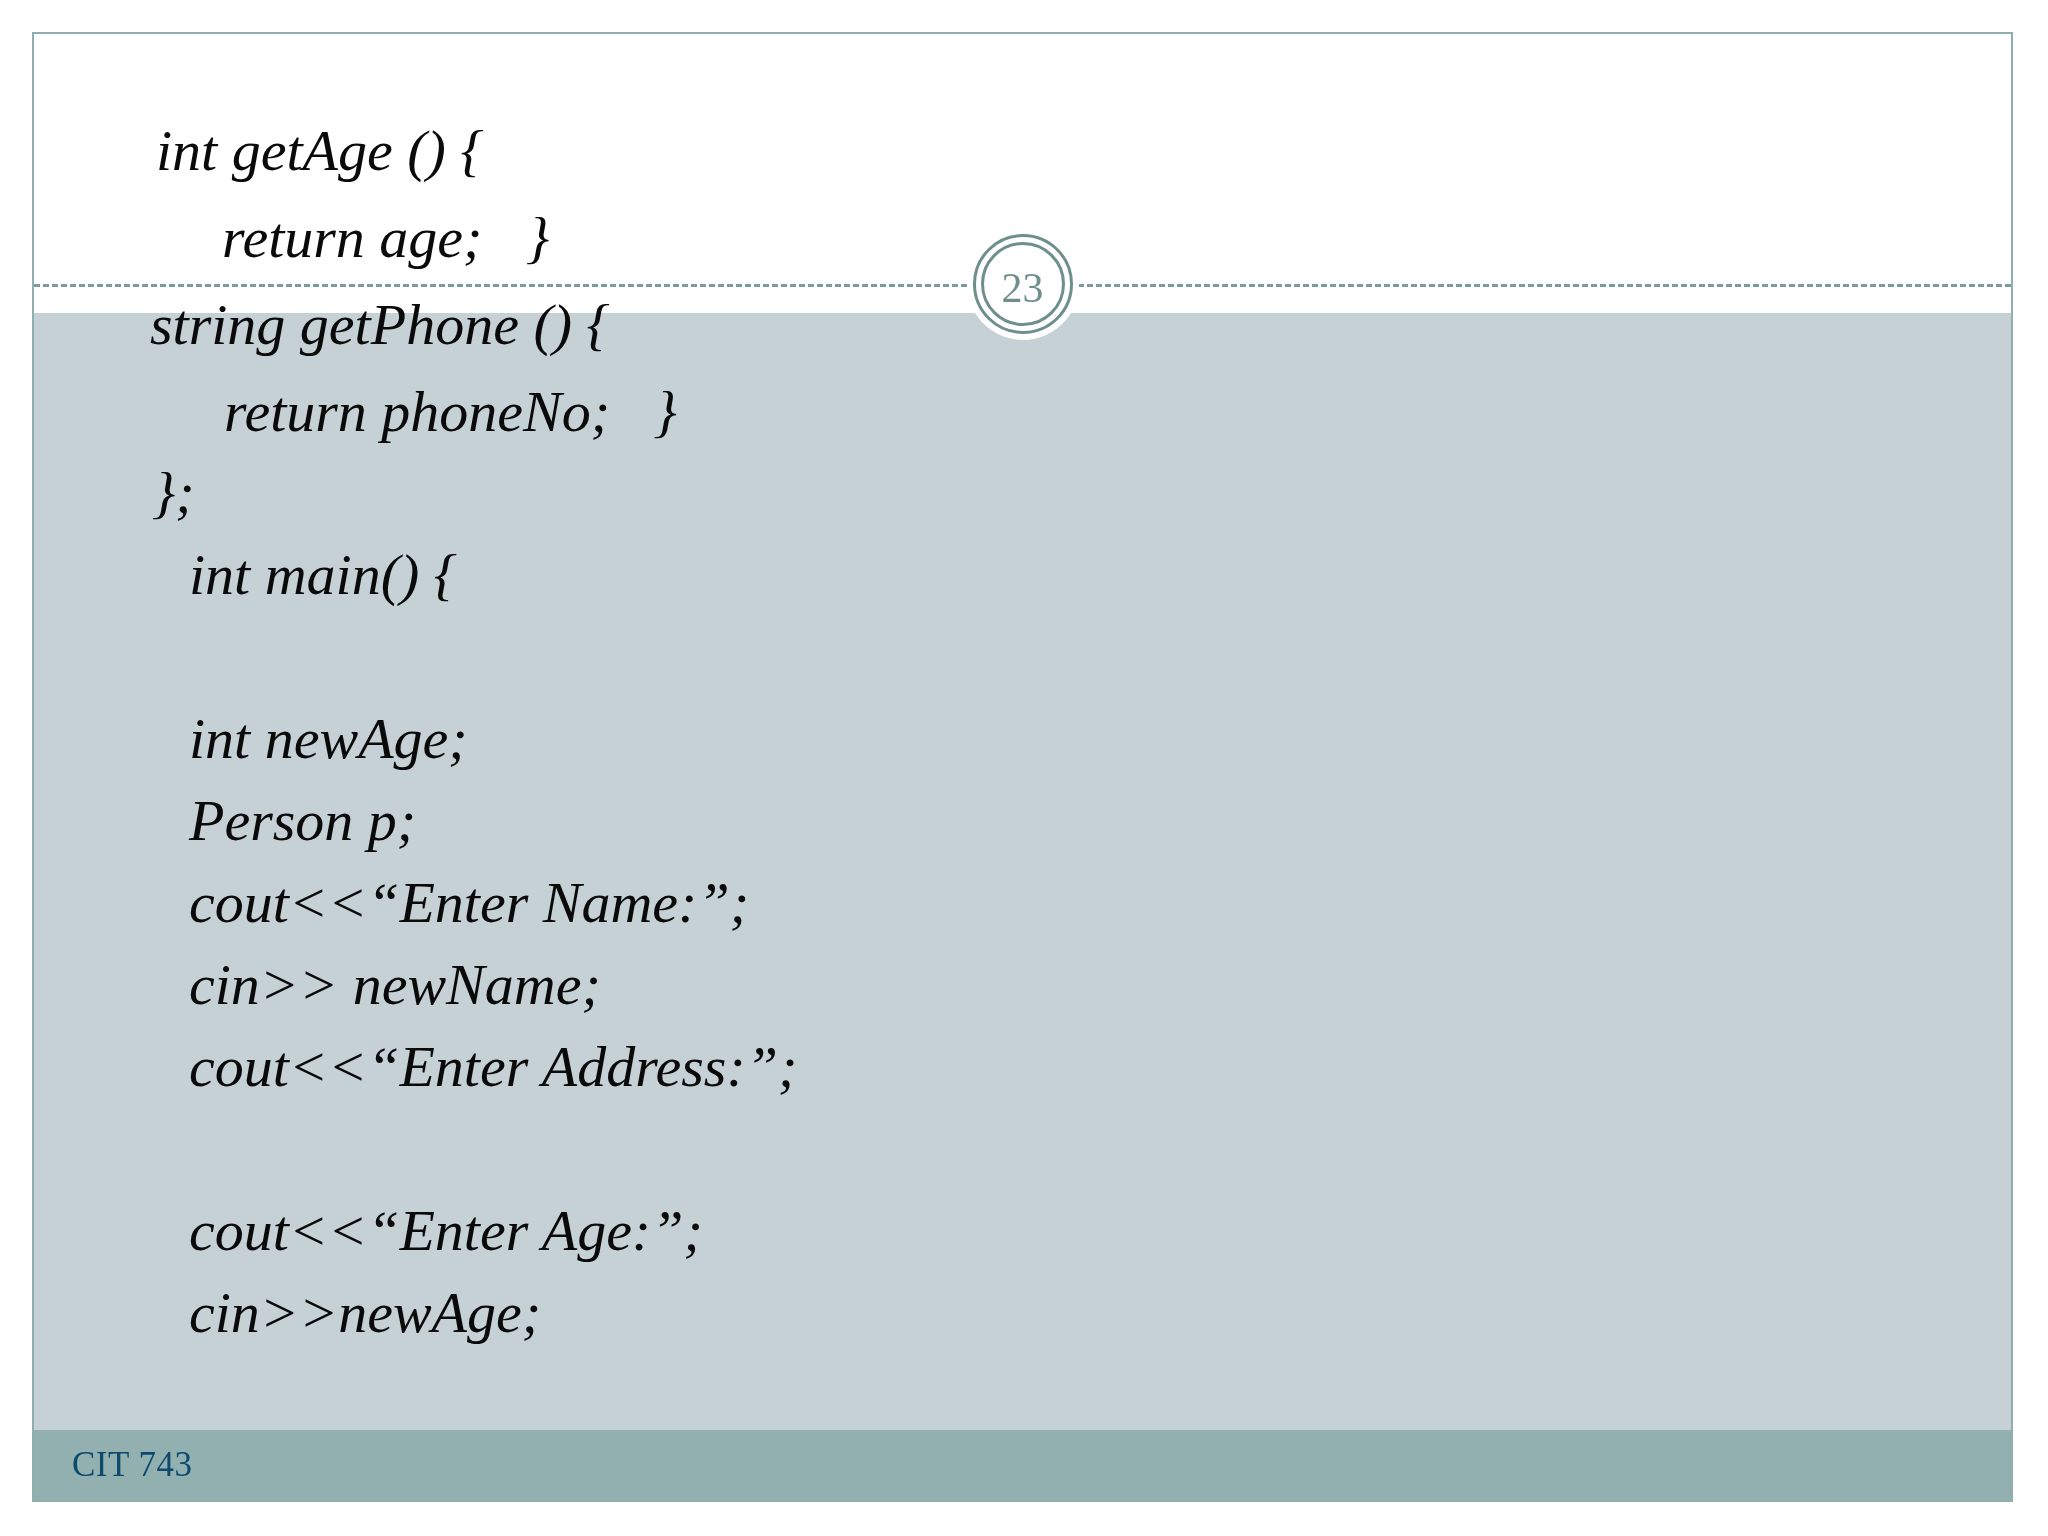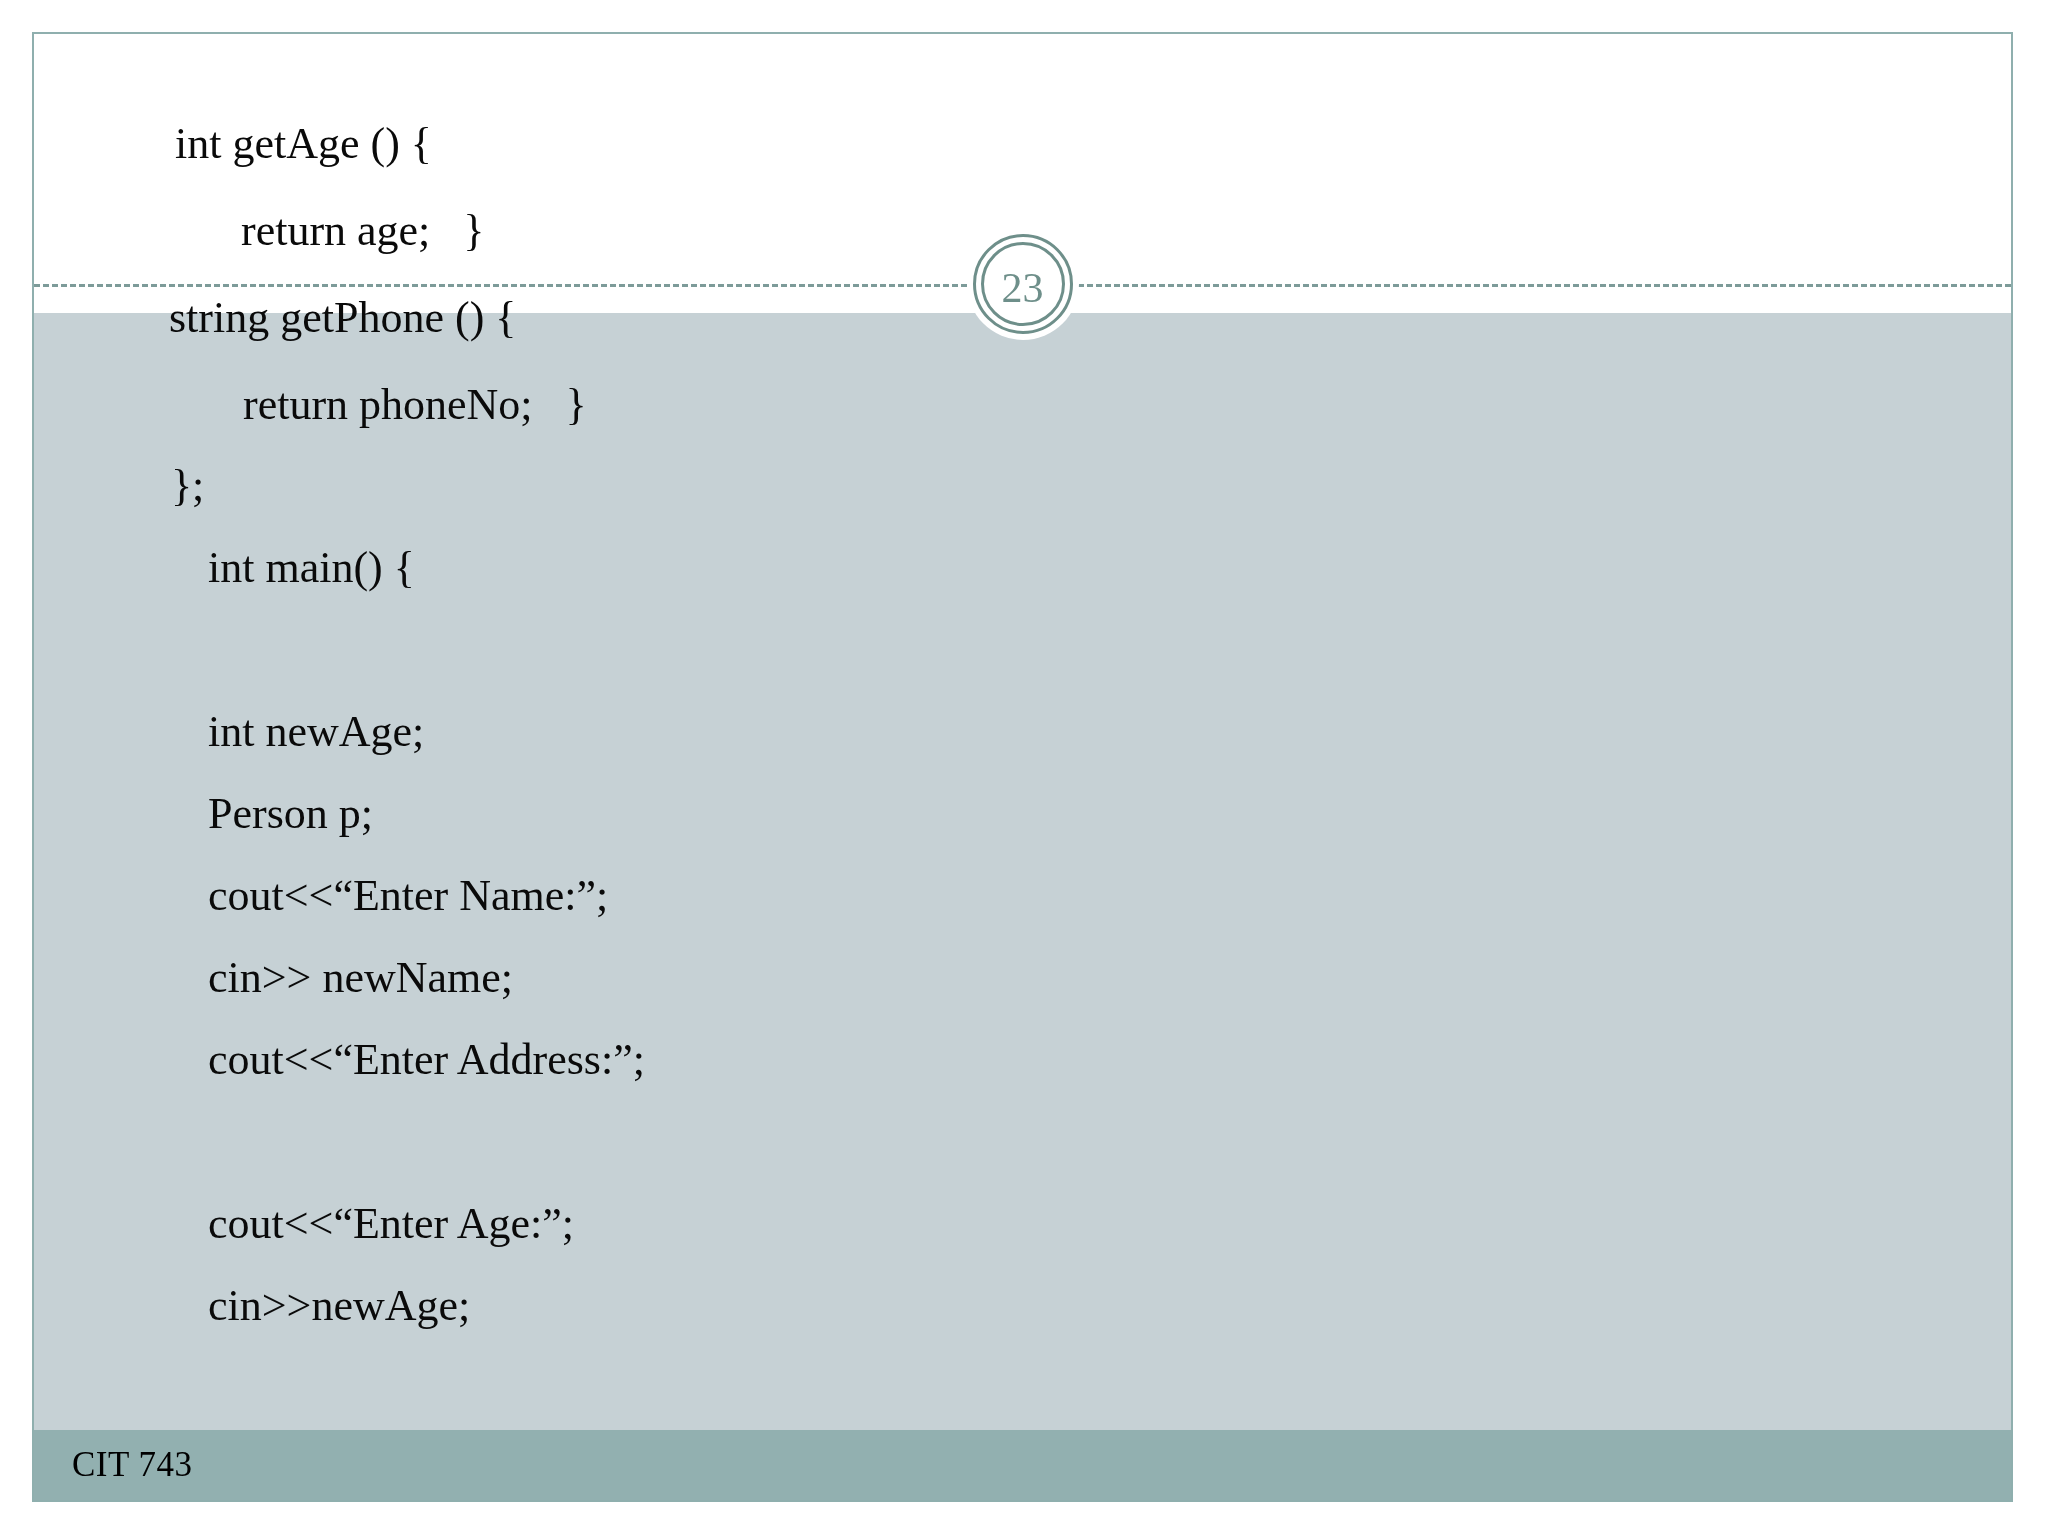--- a/index.html
+++ b/index.html
@@ -55,21 +55,21 @@
     bottom: 0;
     right: 0;
     height: 70px;
     background: #92b0b0;
   }
   .footer-text {
     position: absolute;
     left: 38px;
     top: 50%;
     transform: translateY(-50%);
-    color: #000000;
+    color: #0c4a6e;
     font-size: 35px;
     letter-spacing: 0.5px;
     font-family: "Liberation Serif", "DejaVu Serif", serif;
     white-space: nowrap;
   }
 
   
   .divider {
     position: absolute;
     left: 0;
@@ -130,27 +130,27 @@
     position: absolute;
     left: 0;
     top: 0;
     right: 0;
     bottom: 0;
     z-index: 2;
     pointer-events: none;
   }
   .code-line {
     position: absolute;
-    font-size: 44px;
+    font-style: italic;
+    font-size: 58px;
     line-height: 1;
     color: #0a0a0a;
     white-space: pre;
     font-family: "Liberation Serif", "DejaVu Serif", serif;
     pointer-events: auto;
-    margin-left: 19px;
   }
 </style>
 </head>
 <body>
 
 <div class="slide">
 
   <div class="band-top"></div>
   <div class="band-body"></div>
 

